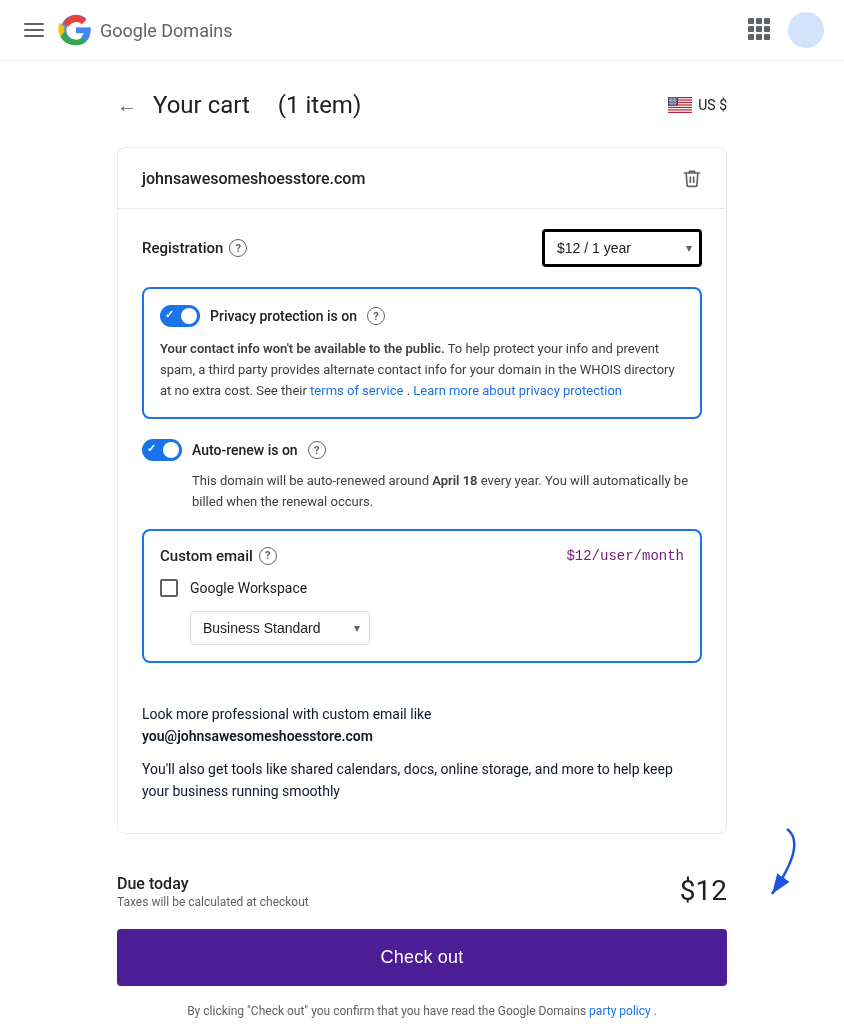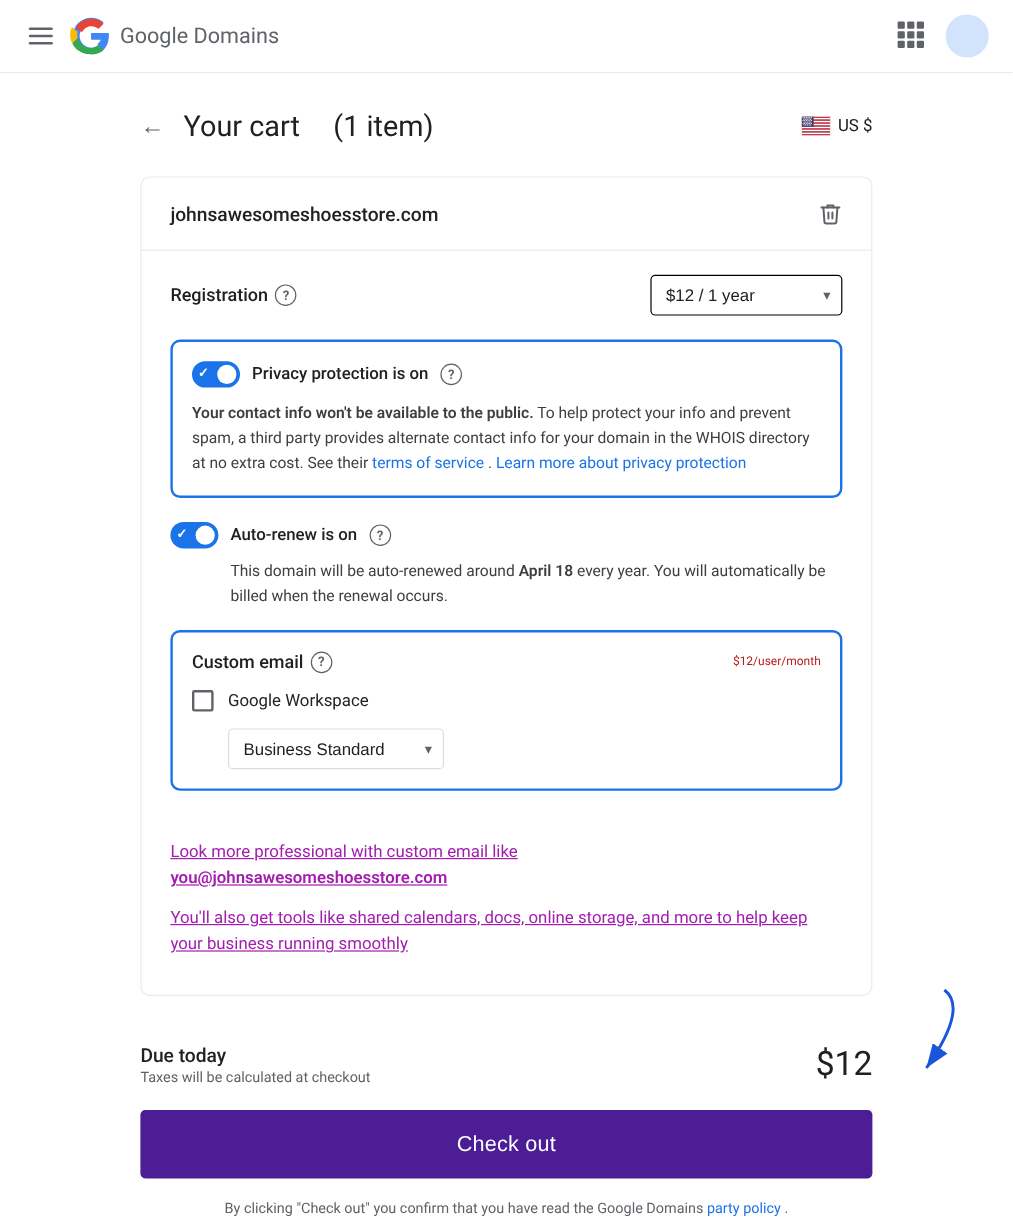--- a/index.html
+++ b/index.html
@@ -176,21 +176,21 @@
       font-size: 11px;
       color: #5f6368;
       cursor: pointer;
       font-weight: 700;
     }
     .select-wrapper {
       position: relative;
       display: inline-block;
     }
     .select-wrapper select {
-      border: 1px solid #000000;
+      border: 3px solid #000000;
       border-radius: 4px;
       padding: 8px 36px 8px 12px;
       font-size: 14px;
       color: #202124;
       background: #fff;
       appearance: none;
       cursor: pointer;
       min-width: 160px;
     }
     .select-arrow {
@@ -312,22 +312,23 @@
       margin-bottom: 14px;
     }
     .custom-email-title {
       display: flex;
       align-items: center;
       gap: 6px;
       font-size: 15px;
       font-weight: 500;
     }
     .custom-email-price {
-      font-size: 10px;
-      color: #b91c1c;
+      font-size: 14px;
+      color: #701a75;
+      font-family: Liberation Mono, monospace;
     }
     .workspace-row {
       display: flex;
       align-items: center;
       gap: 12px;
       margin-bottom: 14px;
     }
     .checkbox {
       width: 18px;
       height: 18px;
@@ -357,24 +358,23 @@
       cursor: pointer;
       min-width: 180px;
     }
 
     
     .promo-section {
       padding: 20px 24px;
     }
     .promo-text {
       font-size: 14px;
-      color: #a21caf;
+      color: #0f172a;
       line-height: 1.6;
       margin-bottom: 10px;
-      text-decoration: underline;
     }
     .promo-text strong {
       font-weight: 600;
     }
 
     
     .due-today-section {
       display: flex;
       align-items: flex-start;
       justify-content: space-between;

